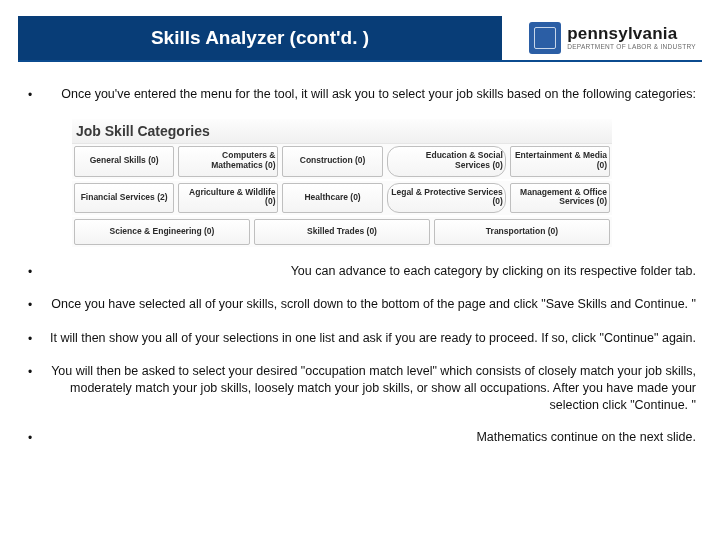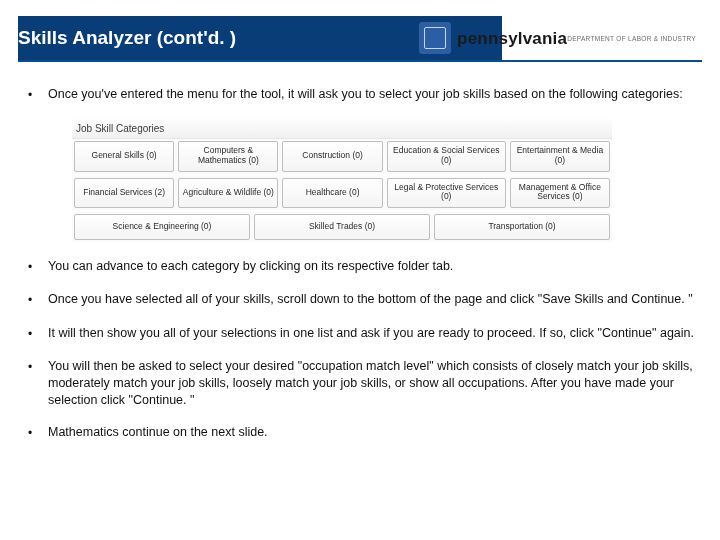--- a/index.html
+++ b/index.html
@@ -23,21 +23,21 @@
     position: absolute;
     top: 0;
     left: 0;
     width: 484px;
     height: 44px;
     background: #083d77;
     color: #ffffff;
     font-weight: bold;
     font-size: 19px;
     line-height: 44px;
-    text-align: left;
+    text-align: center;
     font-family: Verdana, Arial, sans-serif;
   }
   .logo {
     position: absolute;
     top: 6px;
     right: 6px;
     display: flex;
     align-items: center;
   }
   .logo-seal {
@@ -50,22 +50,22 @@
   }
   .logo-seal::after {
     content: "";
     position: absolute;
     top: 5px; left: 5px; right: 5px; bottom: 5px;
     border: 1px solid #c7d6ea;
     border-radius: 2px;
   }
   .logo-text {
     display: flex;
+    flex-direction: column;
     line-height: 1;
-    align-items: center;
   }
   .logo-state {
     font-size: 17px;
     font-weight: 600;
     color: #1a1a1a;
     letter-spacing: 0.2px;
   }
   .logo-dept {
     font-size: 6.5px;
     color: #6a6a6a;
@@ -95,57 +95,58 @@
     line-height: 1.35;
   }
   .bullet-dot {
     width: 20px;
     flex: 0 0 20px;
     font-size: 12px;
     padding-top: 1px;
   }
   .bullet-text {
     flex: 1;
+    text-align: right;
   }
 
   .categories-img {
     margin: 6px 0 14px 44px;
     width: 540px;
     background: #fbfbfb;
   }
   .cat-title {
-    font-size: 10px;
-    font-weight: normal;
+    font-size: 14px;
+    font-weight: bold;
     color: #3a3a3a;
     padding: 4px 2px 4px 4px;
     background: linear-gradient(#fdfdfd, #f0f0f0);
     border-bottom: 1px solid #e6e6e6;
   }
   .cat-row {
     display: flex;
     border-bottom: 2px solid #ffffff;
   }
   .cat-cell {
     flex: 1;
     border: 1px solid #bfbfbf;
     border-radius: 2px;
     margin: 2px;
     padding: 4px 2px 5px 2px;
-    text-align: center;
+    text-align: right;
     font-size: 8.5px;
-    font-weight: normal;
+    font-weight: bold;
     color: #2a2a2a;
     background: linear-gradient(#ffffff, #f4f4f4);
     line-height: 1.15;
     min-height: 26px;
     display: flex;
     align-items: center;
     justify-content: center;
   }
-  .cat-cell-wide { flex: 1.2; }
+  .cat-cell-wide { flex: 1.2; border-radius: 12px; }
 </style>
 </head>
 <body>
 
 <div class="header-bar">
   <div class="title-box">Skills Analyzer (cont'd. )</div>
   <div class="logo">
     <div class="logo-seal"></div>
     <div class="logo-text">
       <span class="logo-state">pennsylvania</span>

